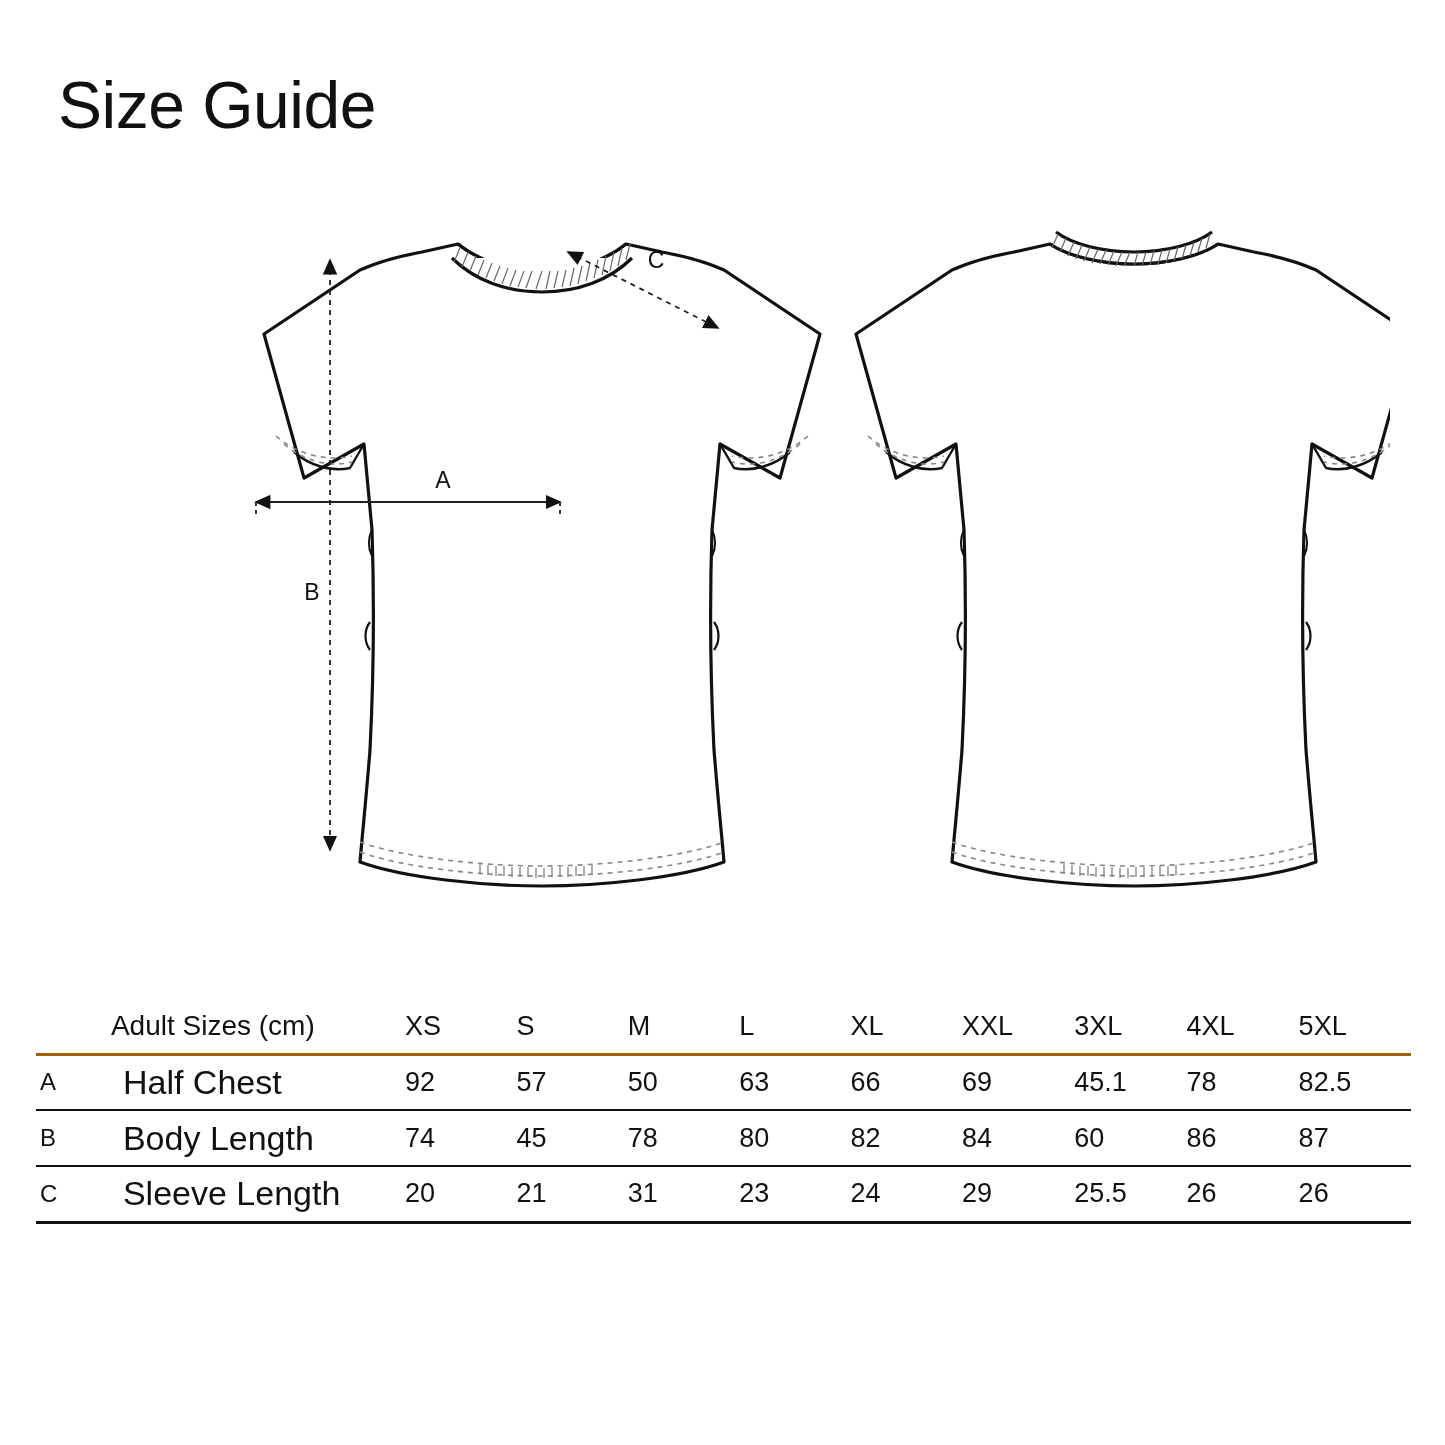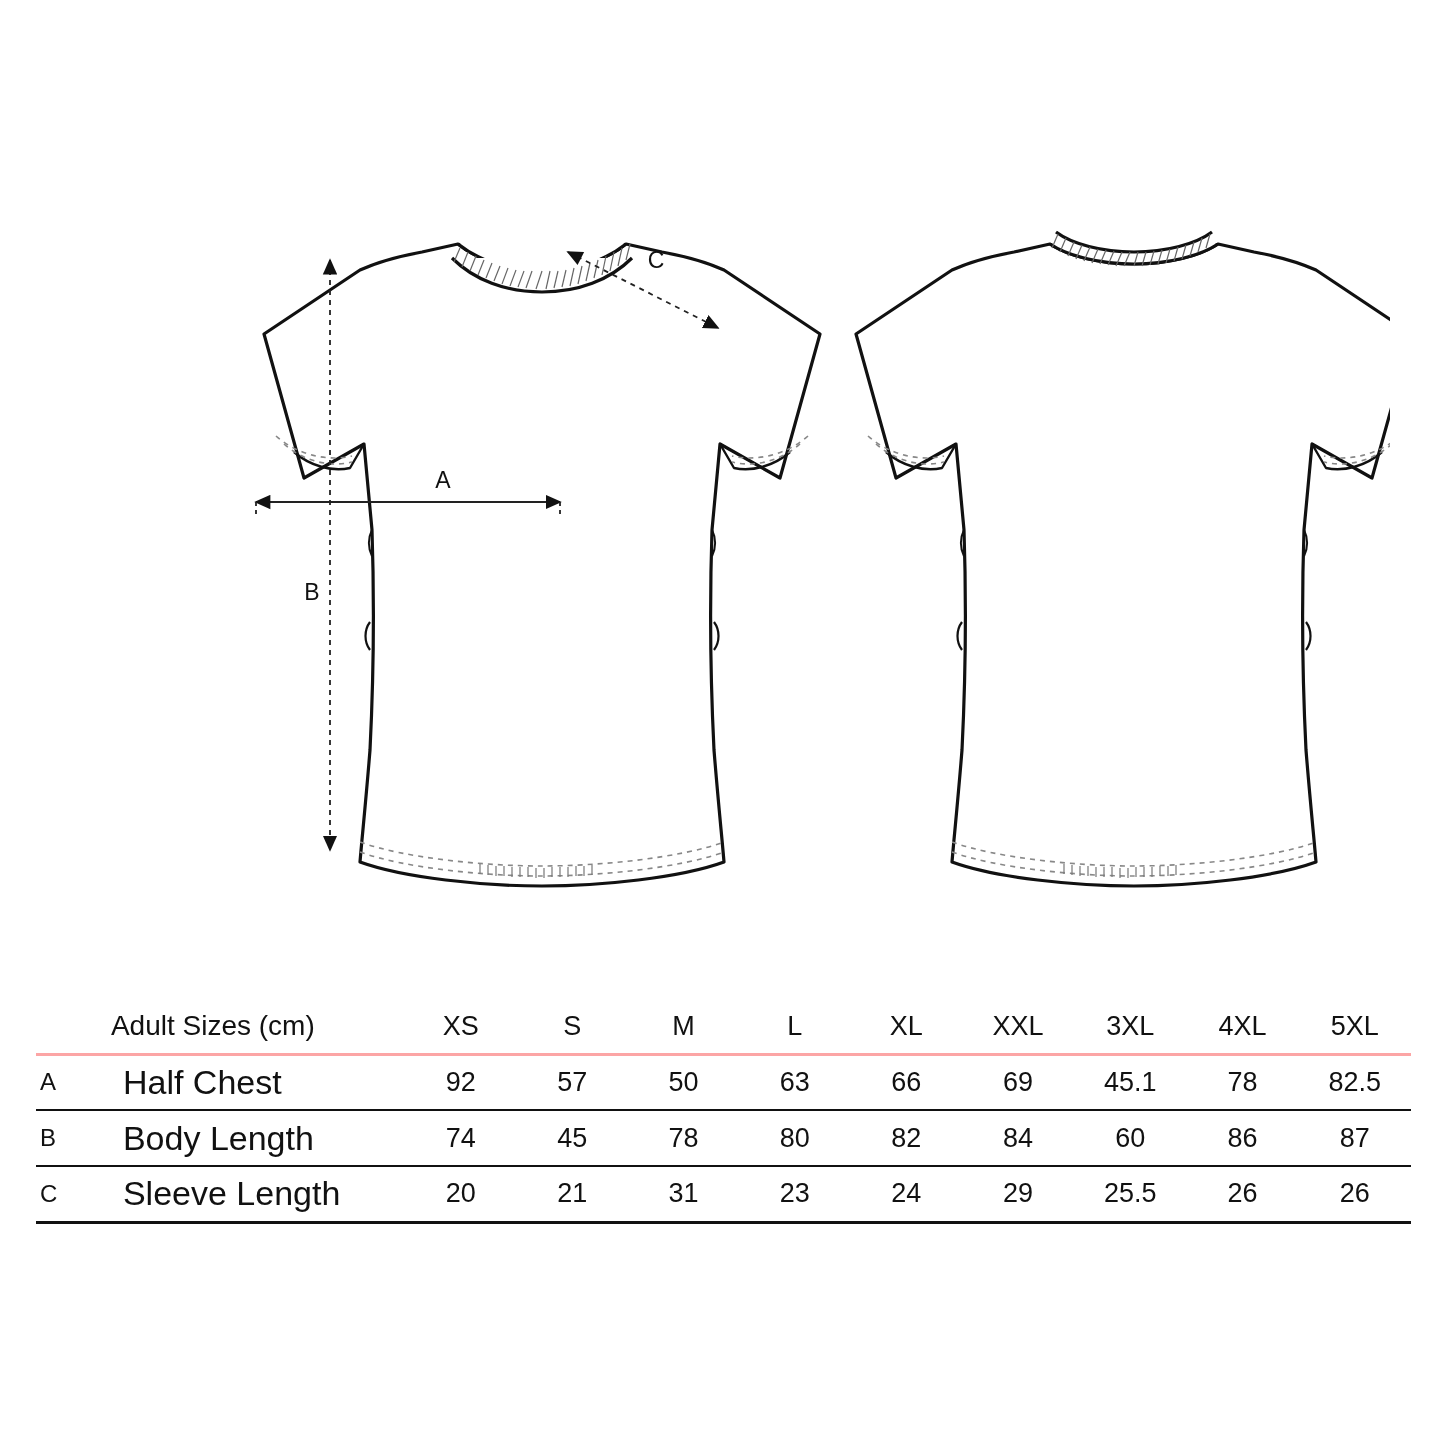--- a/index.html
+++ b/index.html
@@ -74,46 +74,47 @@
     font-size: 26px;
   }
   .col-label {
     width: 290px;
     text-align: left;
     padding-left: 42px !important;
     font-size: 34px;
   }
   .col-size {
     width: 115px;
-    text-align: center;
+    text-align: left;
     font-size: 27px;
   }
   thead .col-label {
     padding-left: 30px !important;
     font-size: 28px;
   }
   .hdr-row td {
-    border-bottom: 3px solid #fca5a5;
+    border-bottom: 3px solid #a16207;
     padding-bottom: 8px;
   }
   .body-row td {
     border-bottom: 2px solid #111;
   }
   .body-row.last td {
     border-bottom: 3px solid #111;
   }
   .dim-letter {
     font-size: 24px;
   }
 </style>
 </head>
 <body>
 
 <div id="page">
 
+  <div id="title">Size Guide</div>
 
   <div id="illustration">
     <svg viewBox="0 0 1330 690" xmlns="http://www.w3.org/2000/svg">
       <defs>
         <marker id="arrowEnd" markerWidth="10" markerHeight="10" refX="8" refY="4" orient="auto">
           <path d="M0,0 L9,4 L0,8 z" fill="#111"></path>
         </marker>
         <marker id="arrowStart" markerWidth="10" markerHeight="10" refX="1" refY="4" orient="auto">
           <path d="M9,0 L0,4 L9,8 z" fill="#111"></path>
         </marker>

